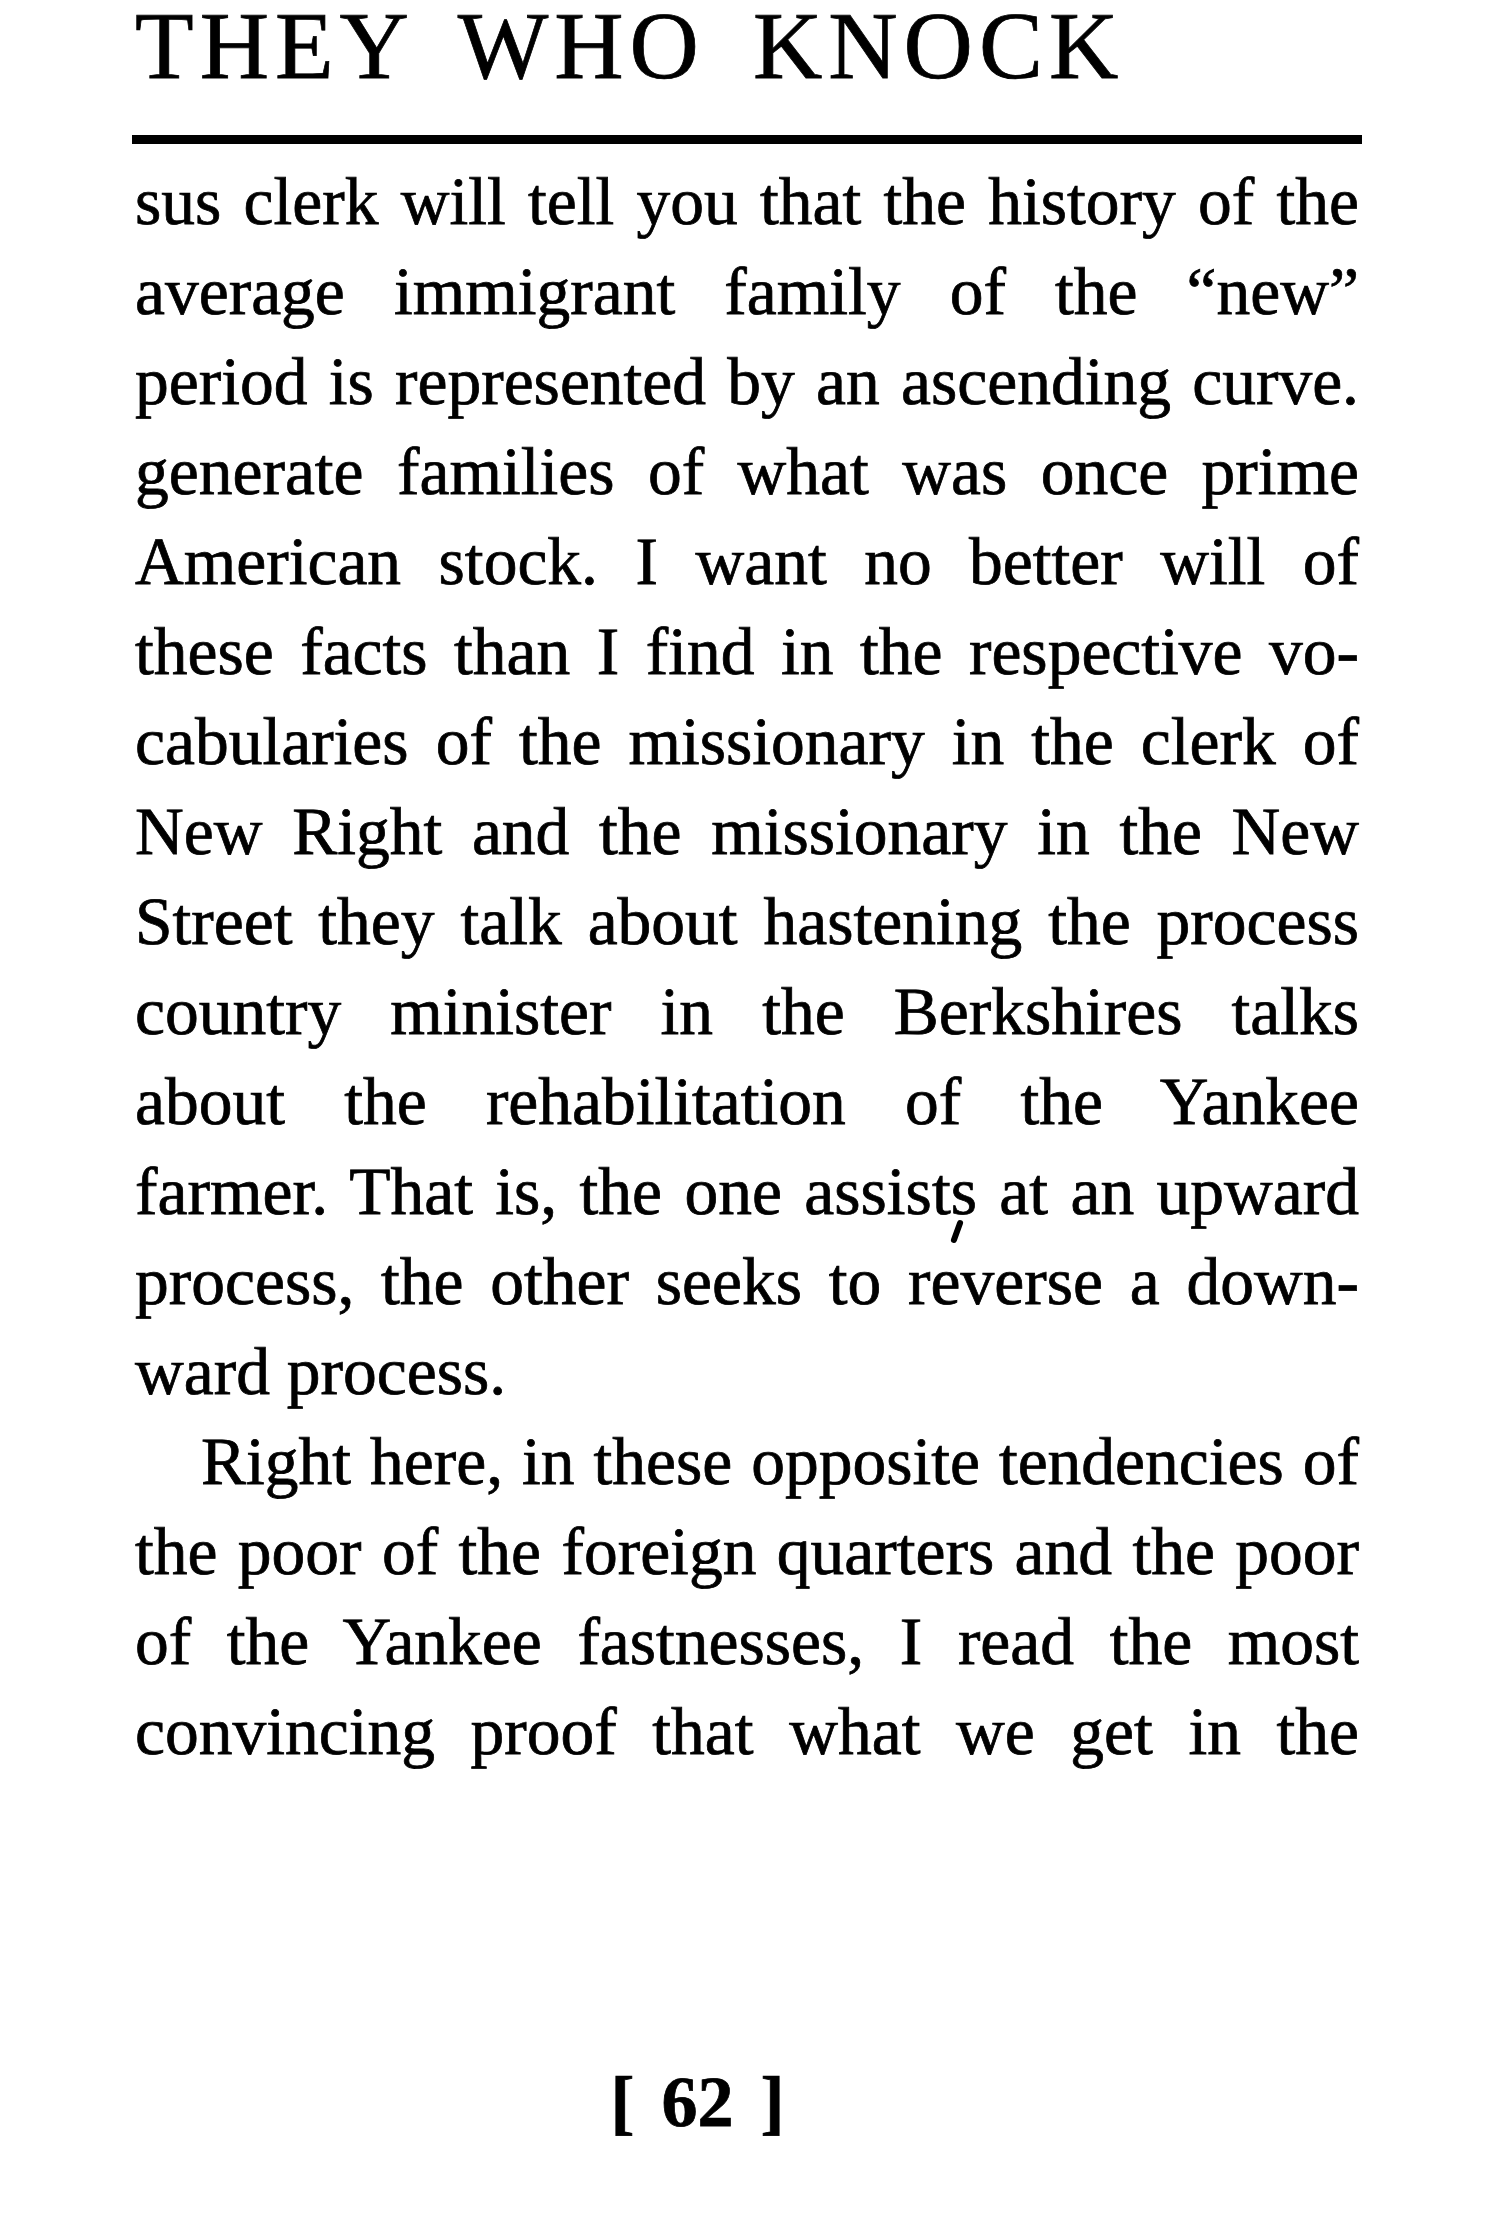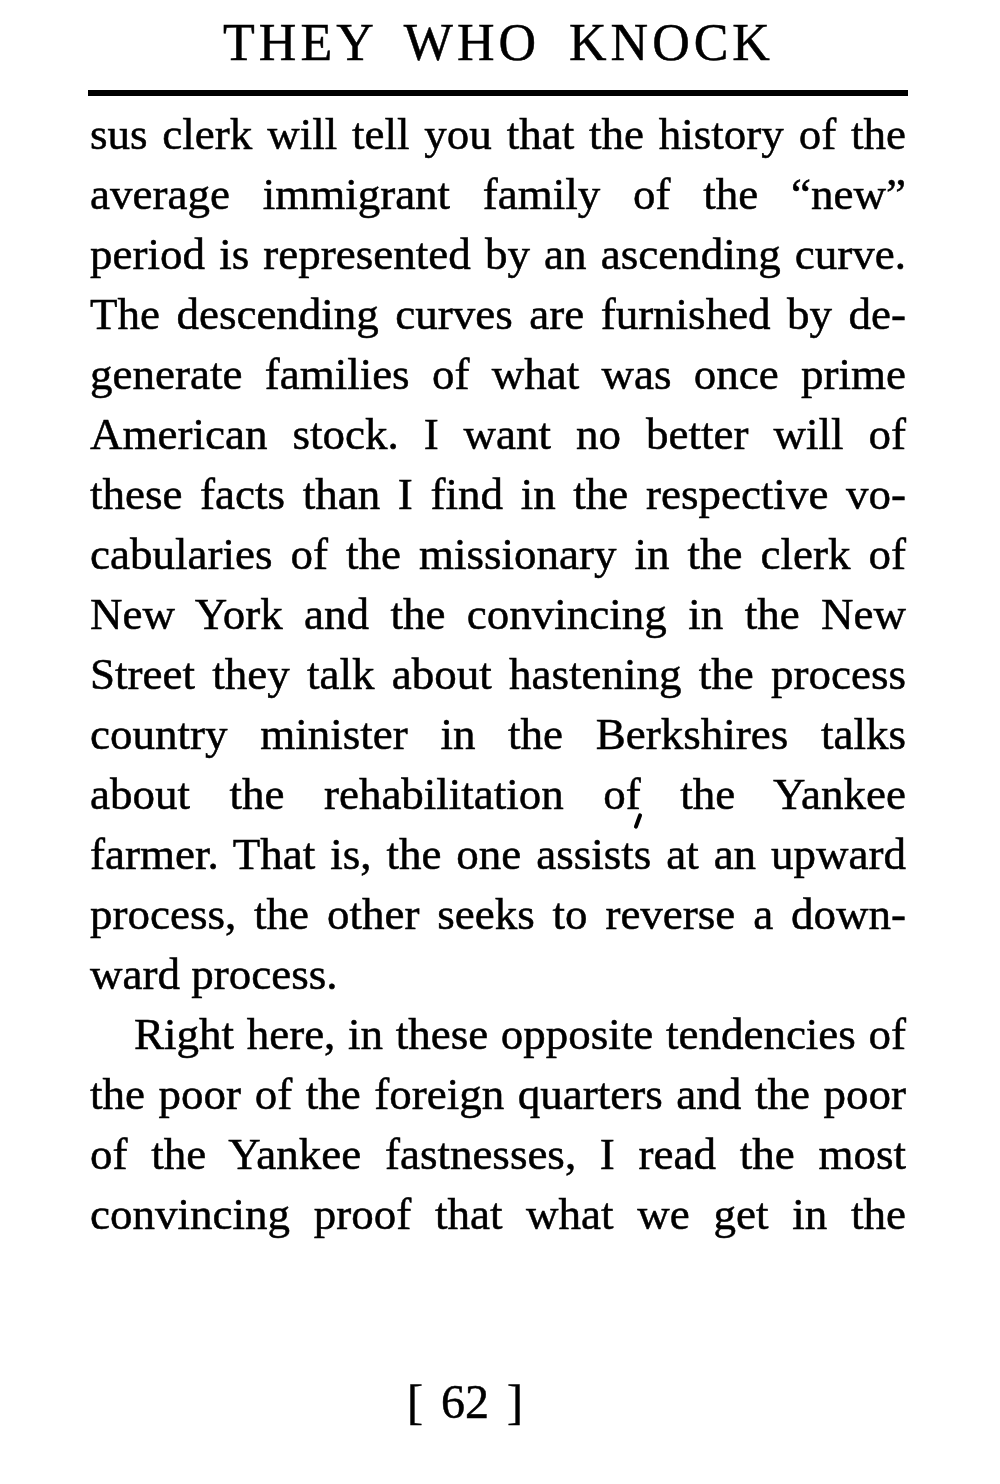--- a/index.html
+++ b/index.html
@@ -13,24 +13,23 @@
     height: 1484px;
     background: #ffffff;
     color: #000000;
     font-family: "Liberation Serif", "DejaVu Serif", serif;
     -webkit-text-stroke: 0.5px #000000;
     overflow: hidden;
   }
   .running-header {
     position: absolute;
     left: 90px;
-    top: 13px;
+    top: 1px;
     width: 817px;
-    text-align: center;
-    font-size: 52px;
+    font-size: 64px;
     line-height: 60px;
     letter-spacing: 4px;
     word-spacing: 12px;
     white-space: nowrap;
   }
   .header-rule {
     position: absolute;
     left: 88px;
     top: 90px;
     width: 820px;
@@ -70,41 +69,41 @@
   }
   .page-number {
     position: absolute;
     left: 57px;
     top: 1372px;
     width: 816px;
     text-align: center;
     font-size: 48px;
     line-height: 60px;
     word-spacing: 6px;
+    font-weight: bold;
   }
 </style>
 </head>
 <body>
 
 <div class="page">
 
   <div class="running-header">THEY WHO KNOCK</div>
 
   <div class="header-rule"></div>
 
   <div class="page-body">
     <div class="line">sus clerk will tell you that the history of the</div>
     <div class="line">average immigrant family of the “new”</div>
     <div class="line">period is represented by an ascending curve.</div>
-    <div class="line">The descending curves are furnished by de-</div>
     <div class="line">generate families of what was once prime</div>
     <div class="line">American stock.  I want no better will of</div>
     <div class="line">these facts than I find in the respective vo-</div>
     <div class="line">cabularies of the missionary in the clerk of</div>
-    <div class="line">New York and the convincing in the New</div>
+    <div class="line">New Right and the missionary in the New</div>
     <div class="line">Street they talk about hastening the process</div>
     <div class="line">country minister in the Berkshires talks</div>
     <div class="line">about the rehabilitation of the Yankee</div>
     <div class="line">farmer.  That is, the one assists at an upward</div>
     <div class="line">process, the other seeks to reverse a down-</div>
     <div class="line flush">ward process.</div>
     <div class="line indent">Right here, in these opposite tendencies of</div>
     <div class="line">the poor of the foreign quarters and the poor</div>
     <div class="line">of the Yankee fastnesses, I read the most</div>
     <div class="line">convincing proof that what we get in the</div>

